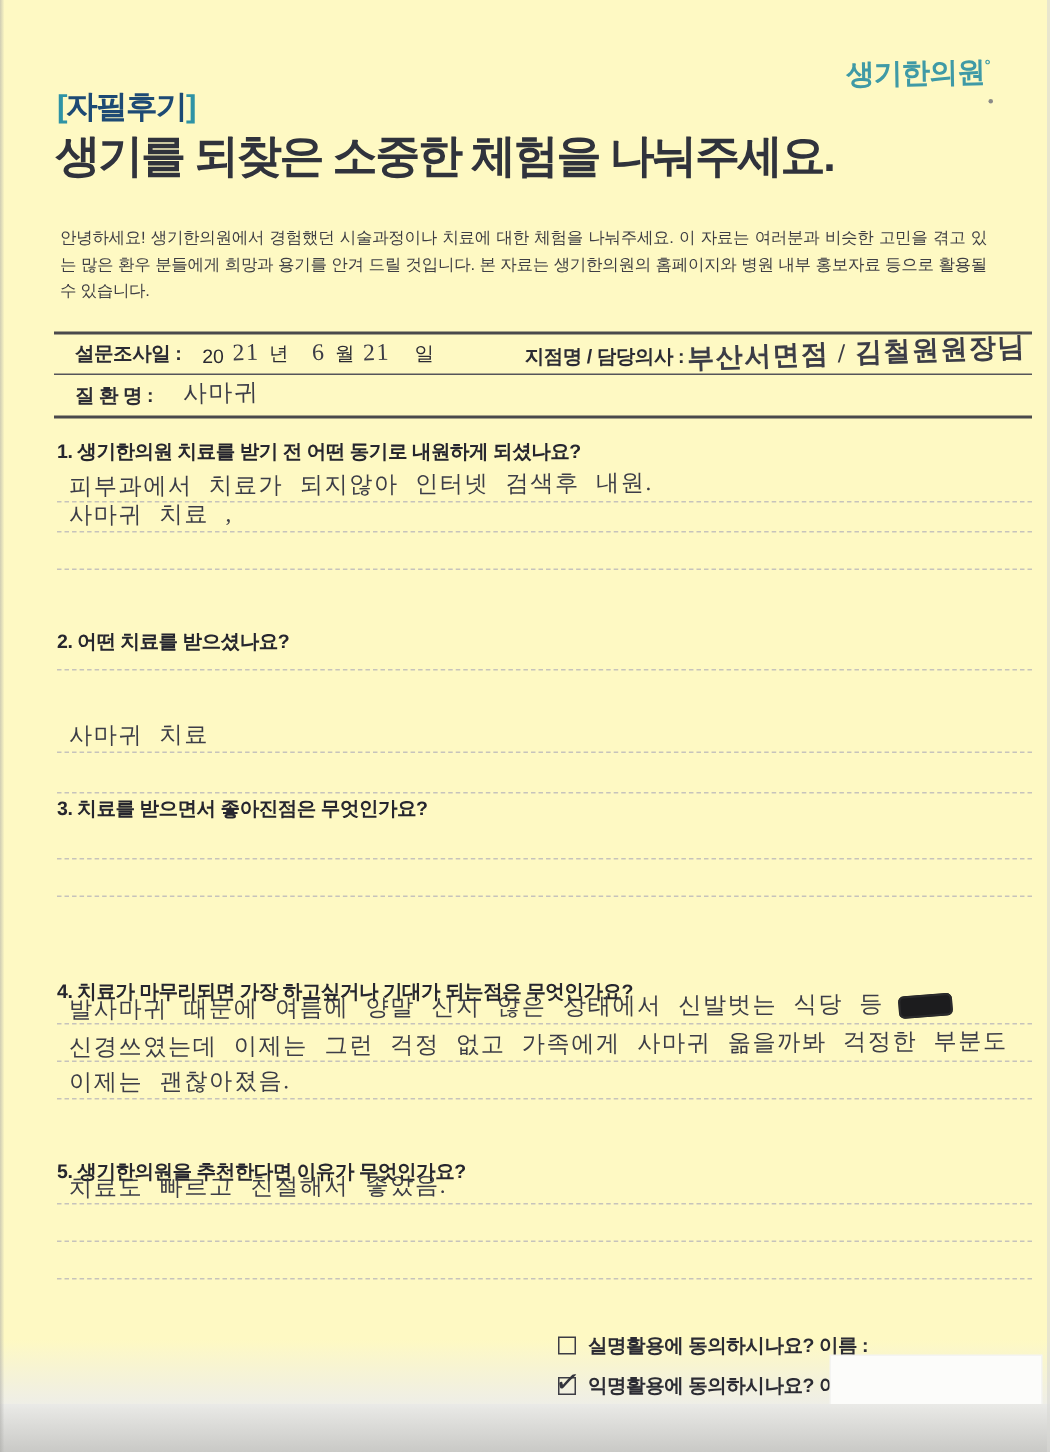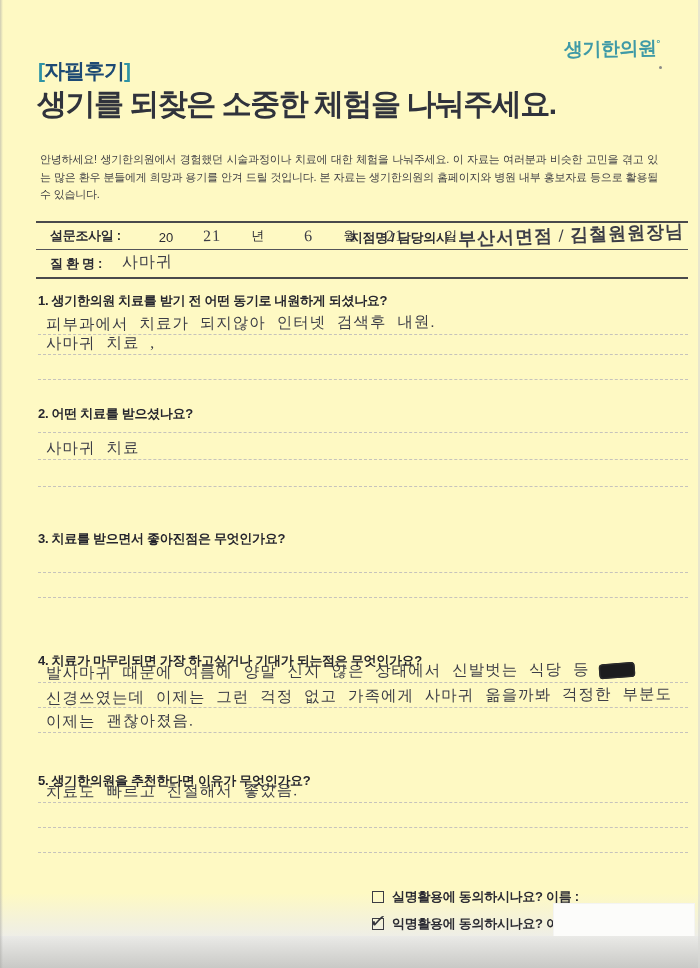--- a/index.html
+++ b/index.html
@@ -25,21 +25,21 @@
   .tag .lbl { color:#1d4a74; }
   .title { position:absolute; top:84px; left:37px; width:640px; font-size:30px; font-weight:bold;
            color:#30333c; letter-spacing:-1.5px; }
   .intro { position:absolute; top:151px; left:40px; width:618px; font-size:11px; line-height:1.6;
            color:#3e3e44; text-align:justify; letter-spacing:-0.2px; }
 
   
   .meta { position:absolute; top:221px; left:36px; width:652px; border-top:2px solid #4a4a4c;
           border-bottom:2px solid #4a4a4c; }
   .meta-row { display:flex; align-items:flex-end; height:27px; padding:0 8px 4px 14px; position:relative; }
-  .meta-row.first { border-bottom:1.5px solid #55555a;gap:24px; }
+  .meta-row.first { border-bottom:1.5px solid #55555a; }
   .p-label { font-size:13px; font-weight:bold; color:#2b2b33; letter-spacing:-0.3px; }
   .p-val { font-size:13px; color:#2b2b33; }
 
   .hw { font-family:cursive; color:#3c3d47; letter-spacing:1px; }
   .hw-date { font-size:16px; margin:0 6px; transform:rotate(-2deg); display:inline-block; }
   .hw-clinic { font-size:18px; font-weight:bold; margin-left:2px; transform:rotate(-2deg);
                display:inline-block; white-space:nowrap; }
   .hw-disease { font-size:16px; margin-left:20px; transform:rotate(-1deg); display:inline-block; }
   .meta-right { position:absolute; right:4px; bottom:2px; display:flex; align-items:flex-end; }
 
@@ -106,26 +106,26 @@
       <span class="ans-text hw">피부과에서 치료가 되지않아 인터넷 검색후 내원.</span>
     </div>
     <div class="ans-line fade" style="height:20px;">
       <span class="ans-text hw">사마귀 치료 ,</span>
     </div>
     <div class="ans-line fade">
       <span class="ans-text hw"></span>
     </div>
   </div>
 
-  <div class="q-block" style="top:405px;">
+  <div class="q-block" style="top:419px;">
     <div class="q-title">2. 어떤 치료를 받으셨나요?</div>
     <div class="ans-line fade" style="height:10px;">
       <span class="ans-text hw"></span>
     </div>
-    <div class="ans-line fade" style="height:27px;">
+    <div class="ans-line fade" style="height:27px;margin-top:28px;">
       <span class="ans-text hw">사마귀 치료</span>
     </div>
     <div class="ans-line fade" style="height:27px;">
       <span class="ans-text hw"></span>
     </div>
   </div>
 
   <div class="q-block" style="top:530px;">
     <div class="q-title">3. 치료를 받으면서 좋아진점은 무엇인가요?</div>
     <div class="ans-line fade">

